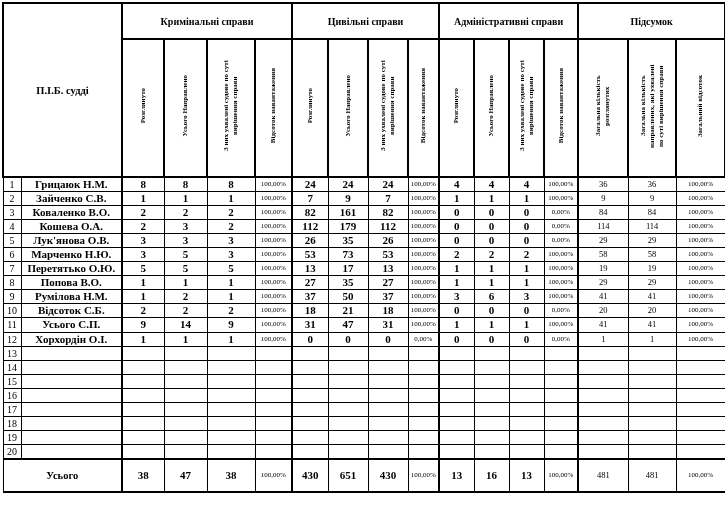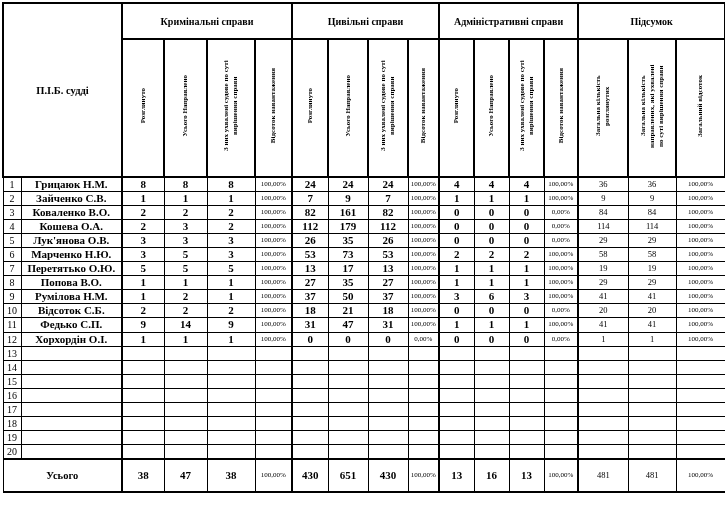--- a/index.html
+++ b/index.html
@@ -269,21 +269,21 @@
           <td class="num">0</td>
           <td class="num">0</td>
           <td class="num">0</td>
           <td class="pct gsep">0,00%</td>
           <td class="sumv">20</td>
           <td class="sumv">20</td>
           <td class="pct">100,00%</td>
         </tr>
         <tr>
           <td class="rownum">11</td>
-          <td class="name gsep">Федько С.П.</td>
+          <td class="name gsep">Усього С.П.</td>
           <td class="num">9</td>
           <td class="num">14</td>
           <td class="num">9</td>
           <td class="pct gsep">100,00%</td>
           <td class="num">31</td>
           <td class="num">47</td>
           <td class="num">31</td>
           <td class="pct gsep">100,00%</td>
           <td class="num">1</td>
           <td class="num">1</td>

